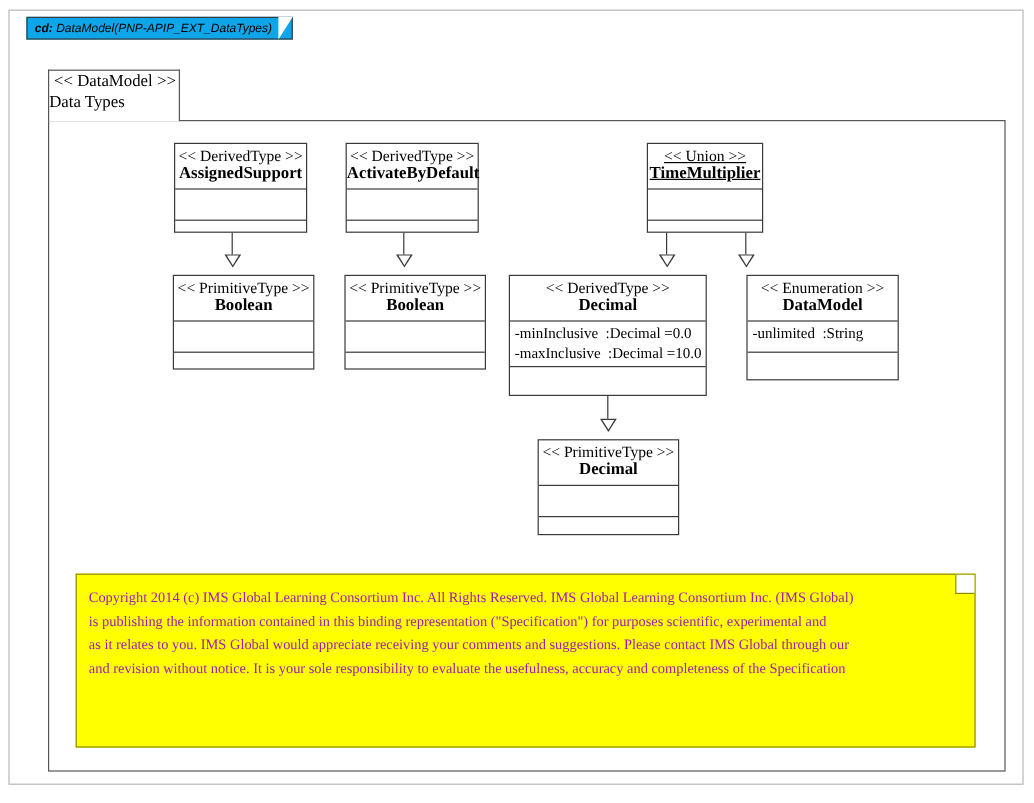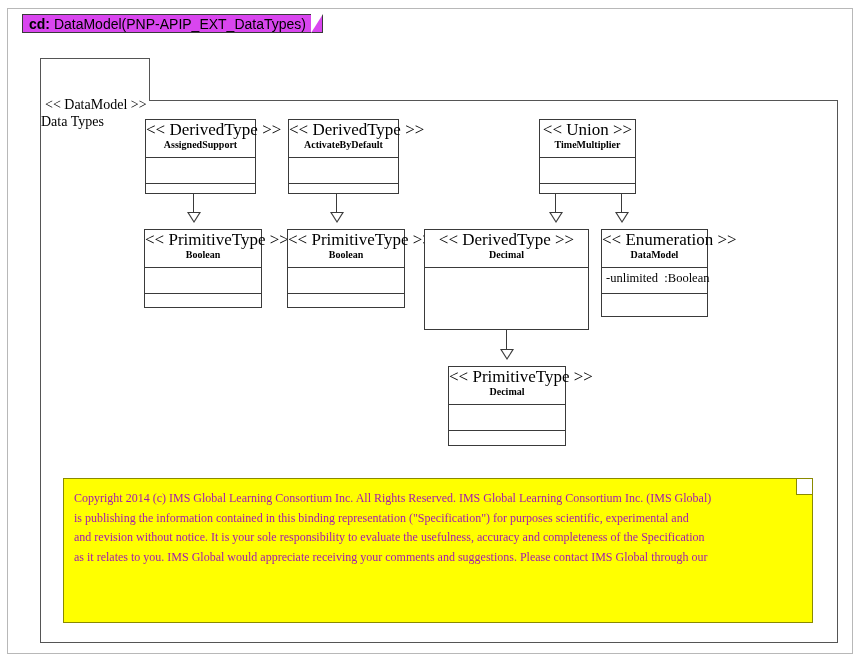--- a/index.html
+++ b/index.html
@@ -10,56 +10,57 @@
     overflow:hidden;
     position:relative;
   }
   
   #frame{
     position:absolute;left:7px;top:8px;width:846px;height:646px;
     border:1px solid #b8b8b8;background:#ffffff;box-sizing:border-box;
   }
   #frame-title{
     position:absolute;left:14px;top:5px;height:19px;
-    border:1px solid #3a3a3a;background:#d946ef;
+    border:1px solid #3a3a3a;background:#0ea5e9;
     padding:1px 16px 1px 6px;
-    font-family:"Liberation Sans", sans-serif;font-size:14px;color:#000;
+    font-family:"Liberation Sans", sans-serif;font-size:10px;color:#000;
     white-space:nowrap;line-height:17px;box-sizing:border-box;
     z-index:6;
+    font-style:italic;
   }
   #frame-title .cd{font-weight:bold;}
   #frame-title:after{
     content:"";position:absolute;right:-1px;top:-1px;
     width:0;height:0;border-left:12px solid #ffffff;border-bottom:19px solid transparent;
   }
 
   
   #package-tab{
     position:absolute;left:32px;top:49px;width:110px;height:43px;
     border:1px solid #555;border-bottom:none;background:#fff;box-sizing:border-box;
     z-index:4;
   }
-  #package-tab .st{font-size:14px;text-align:left;padding:2px 0 0 4px;letter-spacing:0px;margin-top:36px;}
+  #package-tab .st{font-size:14px;text-align:left;padding:2px 0 0 4px;letter-spacing:0px;}
   #package-tab .nm{font-size:14px;text-align:left;padding-top:1px;}
   #package-body{
     position:absolute;left:32px;top:91px;width:798px;height:543px;
     border:1px solid #555;background:#fff;box-sizing:border-box;
     z-index:2;
   }
 
   
   .uml{
     position:absolute;border:1px solid #3a3a3a;background:#ffffff;
     box-sizing:border-box;z-index:5;
   }
   .uml .hdr{
     padding:2px 0 4px 0;text-align:center;border-bottom:1px solid #3a3a3a;
   }
-  .uml .stereo{font-size:17px;line-height:15px;white-space:nowrap;}
-  .uml .name{font-size:10px;font-weight:bold;line-height:16px;white-space:nowrap;}
+  .uml .stereo{font-size:13px;line-height:15px;white-space:nowrap;}
+  .uml .name{font-size:14px;font-weight:bold;line-height:16px;white-space:nowrap;}
   .uml .attrs{
     border-bottom:1px solid #3a3a3a;padding:2px 4px 3px 4px;min-height:20px;
   }
   .uml .attrs .row{font-size:12.5px;line-height:16px;white-space:pre;}
   .uml .ops{min-height:20px;}
 
   
   .vline{position:absolute;width:1px;background:#3a3a3a;z-index:3;}
   .arrow{
     position:absolute;width:0;height:0;z-index:3;
@@ -132,21 +133,21 @@
 
   <div class="uml" style="left:280px;top:110px;width:111px;height:75px;">
     <div class="hdr">
       <div class="stereo">&lt;&lt; DerivedType  &gt;&gt;</div>
       <div class="name">ActivateByDefault</div>
     </div>
     <div class="attrs"></div>
     <div class="ops"></div>
   </div>
 
-  <div class="uml" style="left:531px;top:110px;width:97px;height:75px;">
+  <div class="uml" style="left:531px;top:110px;width:97px;height:75px;text-decoration:underline;">
     <div class="hdr">
       <div class="stereo">&lt;&lt; Union  &gt;&gt;</div>
       <div class="name">TimeMultiplier</div>
     </div>
     <div class="attrs"></div>
     <div class="ops"></div>
   </div>
 
   <div class="uml" style="left:136px;top:220px;width:118px;height:79px;">
     <div class="hdr">
@@ -164,44 +165,48 @@
     </div>
     <div class="attrs"></div>
     <div class="ops"></div>
   </div>
 
   <div class="uml" style="left:416px;top:220px;width:165px;height:101px;">
     <div class="hdr">
       <div class="stereo">&lt;&lt; DerivedType  &gt;&gt;</div>
       <div class="name">Decimal</div>
     </div>
-    <div class="ops"></div>
-  </div>
-
-  <div class="uml" style="left:593px;top:220px;width:107px;height:88px;">
+    <div class="attrs">
+      <div class="row">-minInclusive  :Decimal =0.0</div>
+      <div class="row">-maxInclusive  :Decimal =10.0</div>
+    </div>
+    <div class="ops"></div>
+  </div>
+
+  <div class="uml" style="left:614px;top:220px;width:127px;height:88px;">
     <div class="hdr">
       <div class="stereo">&lt;&lt; Enumeration  &gt;&gt;</div>
       <div class="name">DataModel</div>
     </div>
     <div class="attrs">
-      <div class="row">-unlimited  :Boolean</div>
+      <div class="row">-unlimited  :String</div>
     </div>
     <div class="ops"></div>
   </div>
 
   <div class="uml" style="left:440px;top:357px;width:118px;height:80px;">
     <div class="hdr">
       <div class="stereo">&lt;&lt; PrimitiveType  &gt;&gt;</div>
       <div class="name">Decimal</div>
     </div>
     <div class="attrs"></div>
     <div class="ops"></div>
   </div>
 
   <div id="note">
     <div id="note-fold"></div>
     <div class="ln">Copyright 2014 (c) IMS Global Learning Consortium Inc.  All Rights Reserved.  IMS Global Learning Consortium Inc. (IMS Global)</div>
     <div class="ln">is publishing the information contained in this binding representation ("Specification") for purposes scientific, experimental and</div>
+    <div class="ln">as it relates to you.  IMS Global would appreciate receiving your comments and suggestions.  Please contact IMS Global through our</div>
     <div class="ln">and revision without notice.  It is your sole responsibility to evaluate the usefulness, accuracy and completeness of the Specification</div>
-    <div class="ln">as it relates to you.  IMS Global would appreciate receiving your comments and suggestions.  Please contact IMS Global through our</div>
   </div>
 
 </div>
 
 </body></html>

